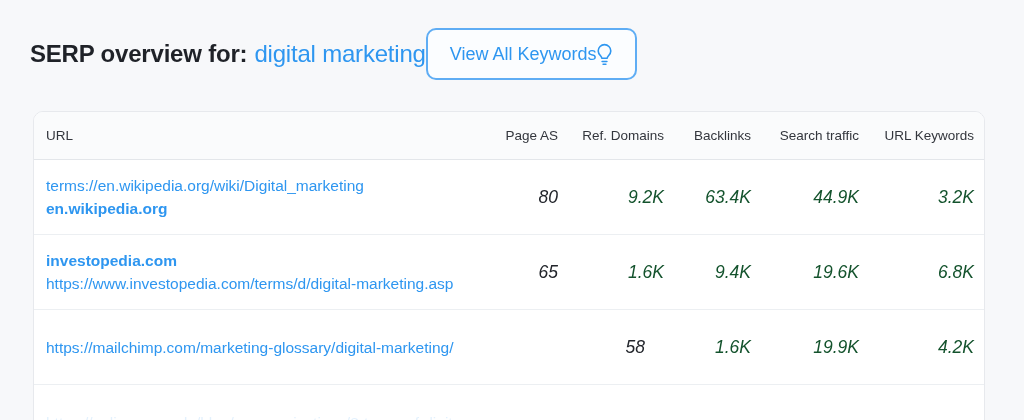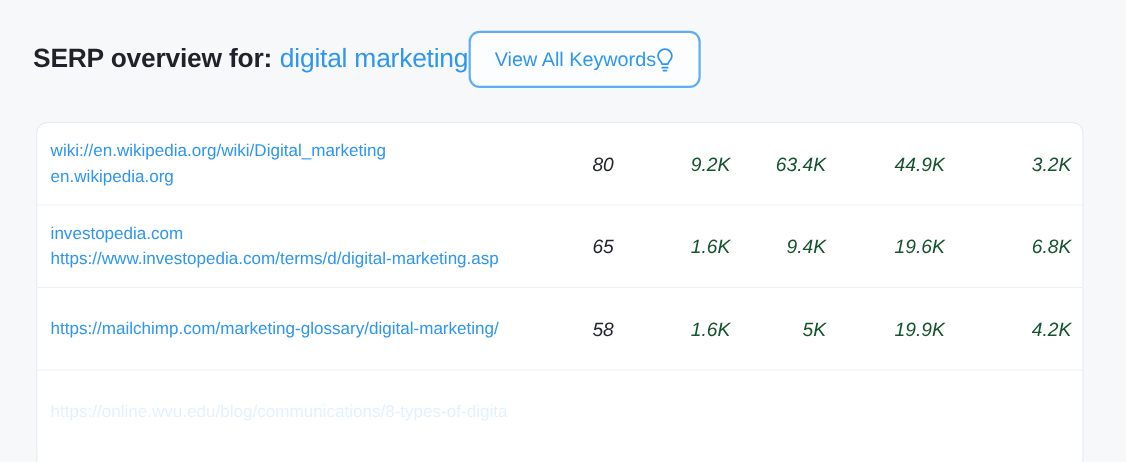--- a/index.html
+++ b/index.html
@@ -66,21 +66,21 @@
   .w-straff { width:108px; }
   .w-urlkw  { width:115px; }
   .url-line {
     display:block;
     font-size:15.5px;
     line-height:23px;
     color:#2E96F0;
     text-decoration:none;
     white-space:nowrap;
   }
-  .url-domain { font-weight:400; }
+  .url-domain { font-weight:700; }
   .num { font-size:17.5px;font-style:italic; }
   .num-dark { color:#22252B; }
   .num-link { color:#14532d; text-decoration:none; }
   .trow-faded { border-bottom:none; }
   .trow-faded .url-line { opacity:0.13; }
 </style>
 </head>
 <body>
 
 <div class="top-bar">
@@ -92,24 +92,32 @@
         <path d="M8.5 1.6a6.3 6.3 0 0 1 6.3 6.3c0 2.3-1.2 3.6-2.3 4.8-.7.8-1.2 1.5-1.3 2.6H5.8c-.1-1.1-.6-1.8-1.3-2.6-1.1-1.2-2.3-2.5-2.3-4.8a6.3 6.3 0 0 1 6.3-6.3Z"></path>
         <path d="M6.1 18.5h4.8"></path>
         <path d="M7.1 21.2h2.8"></path>
       </svg>
     </span>
   </button>
 </div>
 
 <div class="card">
 
+  <div class="thead">
+    <div class="col-url">URL</div>
+    <div class="col-num w-pageas">Page AS</div>
+    <div class="col-num w-refdom">Ref. Domains</div>
+    <div class="col-num w-backl">Backlinks</div>
+    <div class="col-num w-straff">Search traffic</div>
+    <div class="col-num w-urlkw">URL Keywords</div>
+  </div>
 
   <div class="trow">
     <div class="col-url">
-      <a href="#" class="url-line">wiki://en.wikipedia.org/wiki/Digital_marketing</a>
+      <a href="#" class="url-line">terms://en.wikipedia.org/wiki/Digital_marketing</a>
       <a href="#" class="url-line url-domain">en.wikipedia.org</a>
     </div>
     <div class="col-num w-pageas num num-dark">80</div>
     <div class="col-num w-refdom"><a href="#" class="num num-link">9.2K</a></div>
     <div class="col-num w-backl"><a href="#" class="num num-link">63.4K</a></div>
     <div class="col-num w-straff"><a href="#" class="num num-link">44.9K</a></div>
     <div class="col-num w-urlkw"><a href="#" class="num num-link">3.2K</a></div>
   </div>
 
   <div class="trow">
@@ -123,21 +131,20 @@
     <div class="col-num w-straff"><a href="#" class="num num-link">19.6K</a></div>
     <div class="col-num w-urlkw"><a href="#" class="num num-link">6.8K</a></div>
   </div>
 
   <div class="trow">
     <div class="col-url">
       <a href="#" class="url-line">https://mailchimp.com/marketing-glossary/digital-marketing/</a>
     </div>
     <div class="col-num w-pageas num num-dark">58</div>
     <div class="col-num w-refdom"><a href="#" class="num num-link">1.6K</a></div>
-    <div class="col-num w-backl"><a href="#" class="num num-link">5K</a></div>
     <div class="col-num w-straff"><a href="#" class="num num-link">19.9K</a></div>
     <div class="col-num w-urlkw"><a href="#" class="num num-link">4.2K</a></div>
   </div>
 
   <div class="trow trow-faded">
     <div class="col-url">
       <a href="#" class="url-line">https://online.wvu.edu/blog/communications/8-types-of-digita</a>
     </div>
   </div>
 

